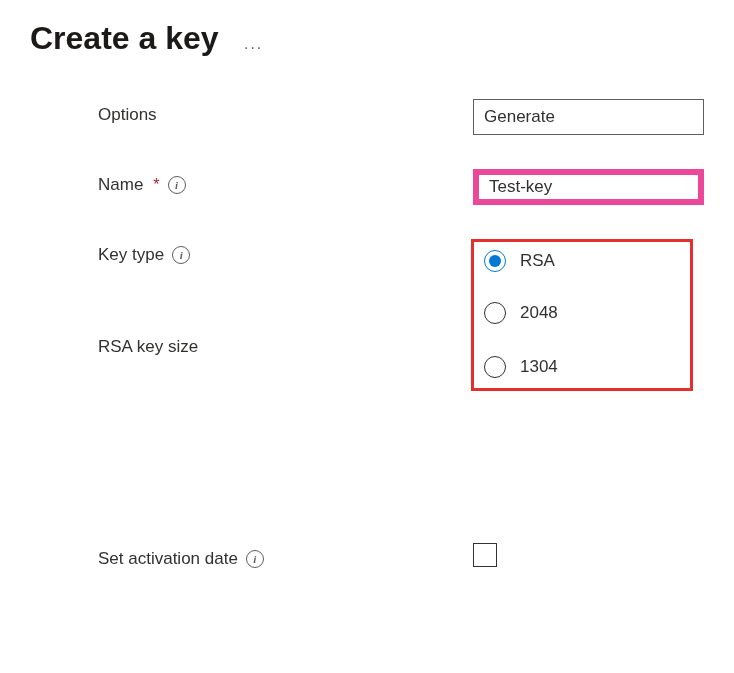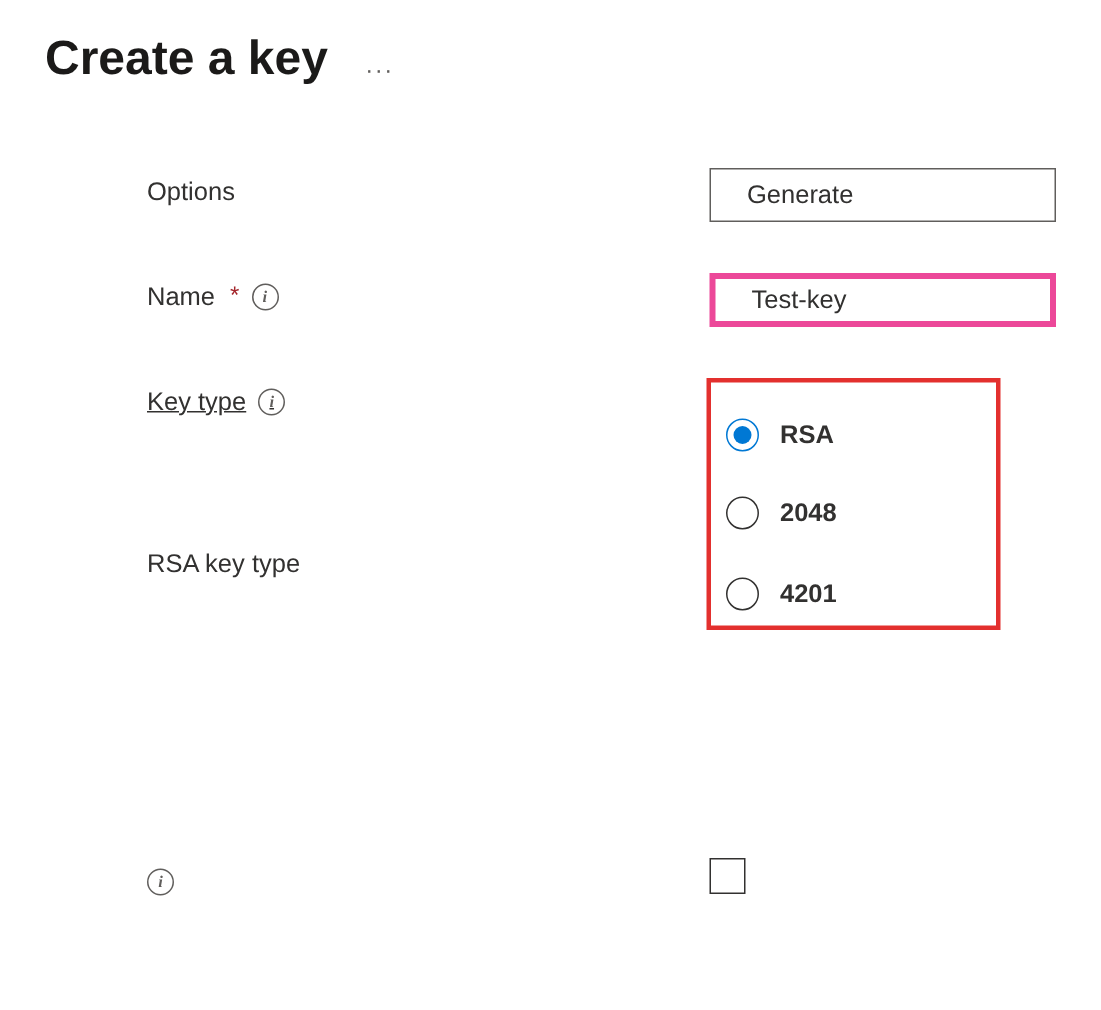--- a/index.html
+++ b/index.html
@@ -7,21 +7,21 @@
       font-family: 'Segoe UI', Arial, sans-serif;
       font-size: 17px;
       color: #323130;
       padding: 20px 30px;
       width: 734px;
     }
     .header {
       display: flex;
       align-items: flex-end;
       gap: 25px;
-      margin-bottom: 55px;
+      margin-bottom: 42px;
     }
     .title {
       font-size: 32px;
       font-weight: 600;
       color: #1b1a19;
     }
     .more {
       color: #605e5c;
       font-size: 16px;
       letter-spacing: 1px;
@@ -55,36 +55,35 @@
       font-size: 11px;
       font-style: italic;
       font-family: 'Times New Roman', serif;
       font-weight: bold;
     }
     .control-col { flex: 1; }
     .select, .textbox {
       width: 100%;
       height: 36px;
       border: 1px solid #605e5c;
-      padding: 4px 24px;
+      padding: 4px 10px;
       font-size: 17px;
       font-family: inherit;
       background: #fff;
       color: #323130;
     }
     .textbox.focused {
-      border: 4px solid #ec4899;
+      border: 6px solid #ec4899;
       outline: none;
     }
     .highlight-box {
       border: 3px solid #e3302e;
-      padding: 24px 14px 10px 10px;
-      width: 196px;
+      padding: 8px 14px 10px 10px;
+      width: 222px;
       margin-left: -2px;
-      font-weight: bold;
     }
     .radio-group { display: flex; flex-direction: column; gap: 14px; }
     .radio-group.spaced { margin-top: 30px; gap: 32px; }
     .radio-item {
       display: flex;
       align-items: center;
       gap: 14px;
       cursor: pointer;
     }
     .radio-circle {
@@ -134,56 +133,57 @@
       <span>Name</span>
       <span class="req">*</span>
       <span class="info-icon">i</span>
     </div>
     <div class="control-col">
       <input class="textbox focused" type="text" value="Test-key" style="">
     </div>
   </div>
 
   <div class="row row-keytype-block" style="margin-bottom: 20px;">
-    <div class="label-col" style="align-self:flex-start;text-decoration:underline;">
+    <div class="label-col" style="align-self:flex-start;">
       <span>Key type</span>
       <span class="info-icon">i</span>
     </div>
     <div class="control-col">
       <div class="highlight-box">
         <div class="radio-group">
           <div class="radio-item">
             <div class="radio-circle selected">
                 <div class="radio-dot"></div>
               </div>
             <span class="radio-label">RSA</span>
           </div>
         </div>
         <div class="radio-group spaced">
           <div class="radio-item">
             <div class="radio-circle"></div>
             <span class="radio-label">2048</span>
           </div>
           <div class="radio-item">
             <div class="radio-circle"></div>
-            <span class="radio-label">4201</span>
+            <span class="radio-label">1304</span>
           </div>
         </div>
       </div>
     </div>
   </div>
 
   <div class="row" style="margin-top:-170px; margin-bottom: 180px; pointer-events:none;">
     <div class="label-col" style="align-self:flex-start; margin-top: 90px;">
-      <span>RSA key type</span>
+      <span>RSA key size</span>
     </div>
   </div>
 
   <div class="row">
     <div class="label-col">
+      <span>Set activation date</span>
       <span class="info-icon">i</span>
     </div>
     <div class="control-col">
       <div class="checkbox"></div>
     </div>
   </div>
 
 </div>
 
 </body></html>

